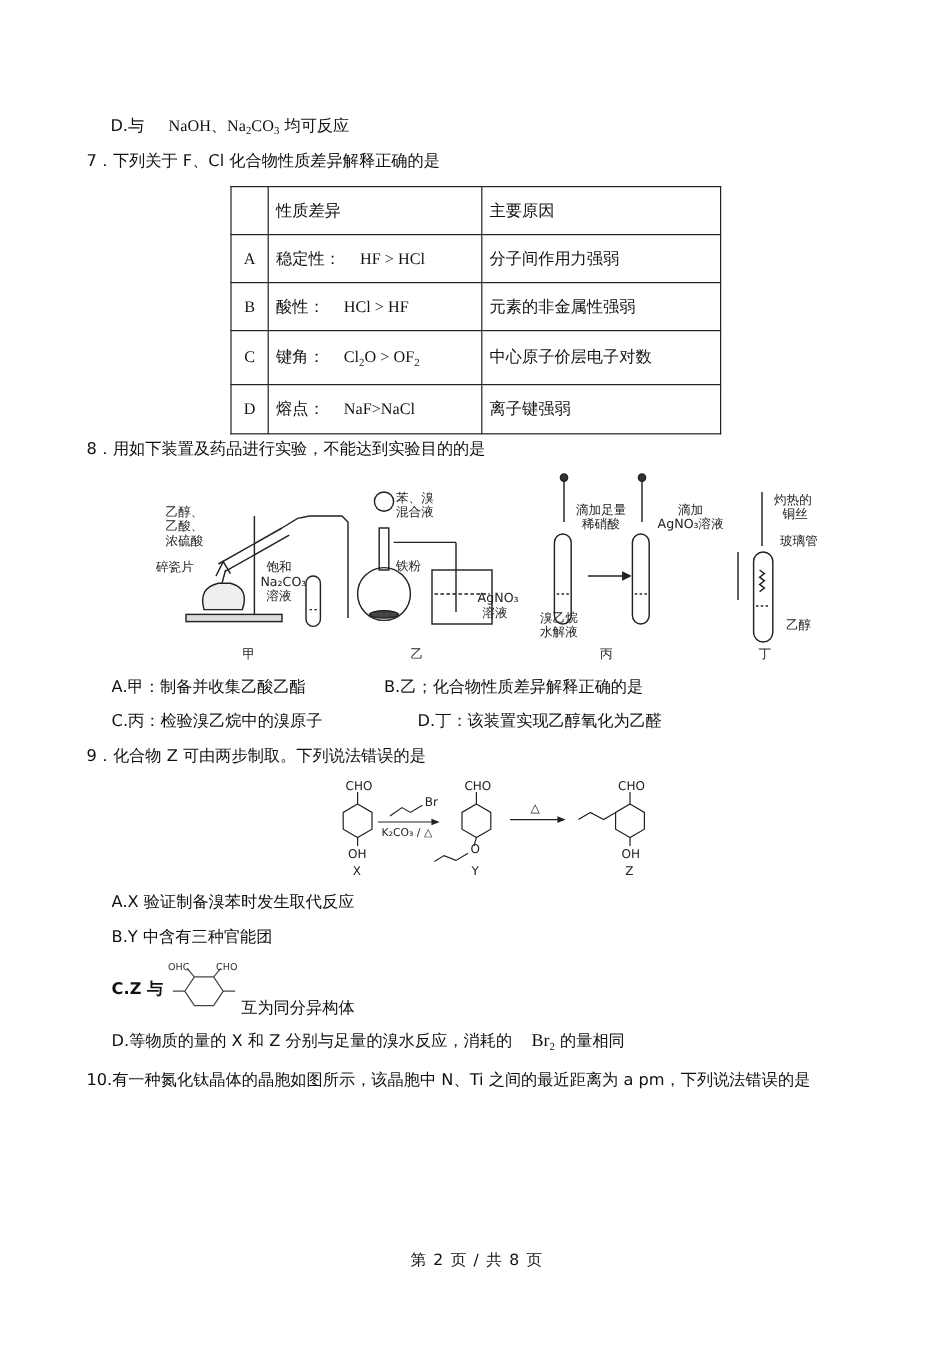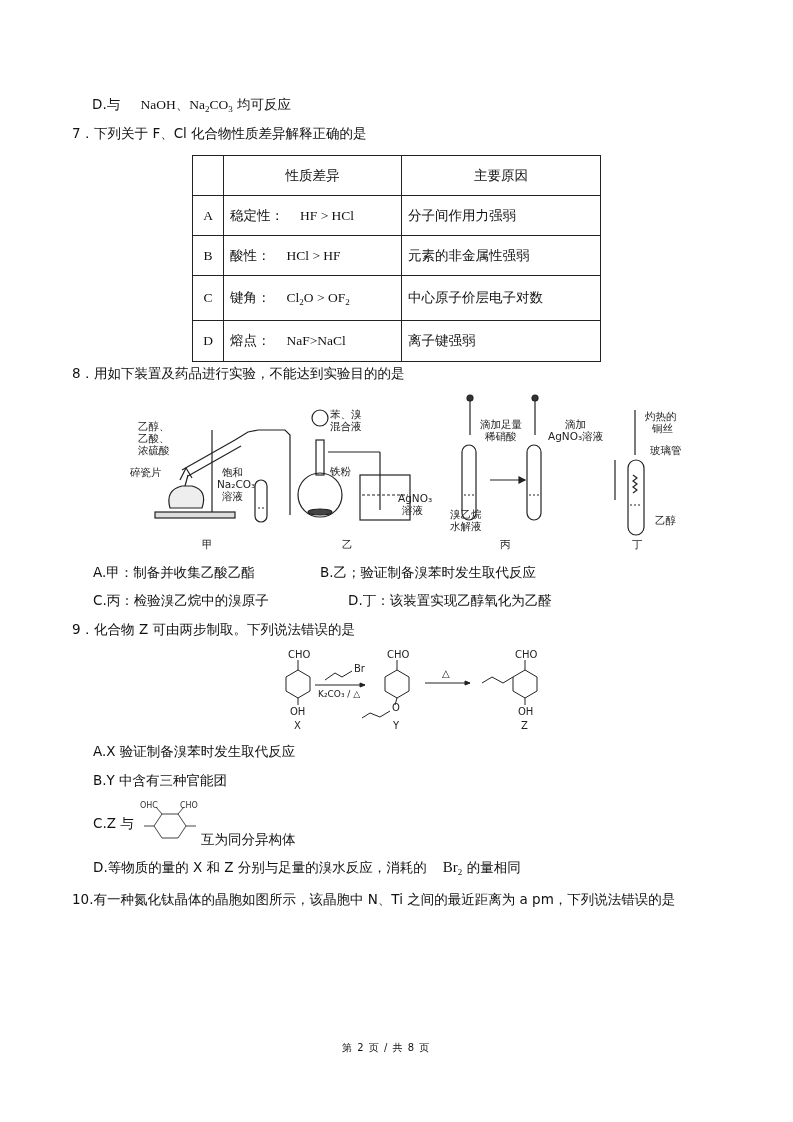--- a/index.html
+++ b/index.html
@@ -6,21 +6,21 @@
   body { width:793px; height:1122px; position:relative; overflow:hidden;
          font-family:"DejaVu Sans", "Liberation Sans", sans-serif; color:#111; font-size:13.5px; }
   .abs { position:absolute; white-space:nowrap; }
   .serif { font-family:"Liberation Serif", "DejaVu Serif", serif;margin-left:16px; }
   sub { font-size:9px; vertical-align:-3px; }
   table.q7 { position:absolute; left:192px; top:155px; border-collapse:collapse; font-size:13.5px; }
   table.q7 td { border:1px solid #222; padding:0 6px; height:39px; vertical-align:middle; }
   table.q7 td.lbl { width:18px; text-align:center; font-family:"Liberation Serif", serif; }
   table.q7 td.c1 { width:165px; }
   table.q7 td.c2 { width:186px;margin-left:28px; }
-  table.q7 tr.head td { text-align:center; }
+  table.q7 tr.head td { }
   svg text { font-family:"DejaVu Sans", sans-serif; }
 </style>
 </head>
 <body>
 
 <div class="abs" style="left:92px; top:96px;">
   <span>D.与 </span><span class="serif"><span>NaOH、Na</span><sub>2</sub><span>CO</span><sub>3</sub></span><span> 均可反应</span>
 </div>
 
 <div class="abs" style="left:72px; top:125px;text-align:center;">7．下列关于 F、Cl 化合物性质差异解释正确的是</div>
@@ -120,21 +120,21 @@
     <text x="370" y="158">丙</text>
     <text x="515" y="30">灼热的</text>
     <text x="522" y="42">铜丝</text>
     <text x="520" y="64">玻璃管</text>
     <text x="525" y="134">乙醇</text>
     <text x="502" y="158">丁</text>
   </g>
 </svg>
 
 <div class="abs" style="left:93px; top:564px;">A.甲：制备并收集乙酸乙酯</div>
-<div class="abs" style="left:320px; top:564px;">B.乙；验证制备溴苯时发生取代反应</div>
+<div class="abs" style="left:320px; top:564px;">B.乙；化合物性质差异解释正确的是</div>
 <div class="abs" style="left:93px; top:592px;">C.丙：检验溴乙烷中的溴原子</div>
 <div class="abs" style="left:348px; top:592px;">D.丁：该装置实现乙醇氧化为乙醛</div>
 
 <div class="abs" style="left:72px; top:621px;">9．化合物 Z 可由两步制取。下列说法错误的是</div>
 
 <svg class="abs" style="left:270px; top:645px;" width="300" height="88" viewBox="0 0 300 88">
   <g stroke="#222" fill="none" stroke-width="1">
     <polygon points="28,25 40,32 40,46 28,53 16,46 16,32"></polygon>
     <line x1="28" y1="25" x2="28" y2="15"></line>
       <line x1="28" y1="53" x2="28" y2="60"></line>
@@ -163,21 +163,21 @@
     <text x="123" y="84">Y</text>
     <text x="172" y="32">△</text>
     <text x="245" y="13">CHO</text>
     <text x="248" y="70">OH</text>
     <text x="251" y="84">Z</text>
   </g>
 </svg>
 
 <div class="abs" style="left:93px; top:743px;">A.X 验证制备溴苯时发生取代反应</div>
 <div class="abs" style="left:93px; top:772px;">B.Y 中含有三种官能团</div>
-<div class="abs" style="left:93px; top:815px;">
+<div class="abs" style="left:93px; top:815px;font-weight:bold;">
   <span>C.Z 与</span>
 </div>
 <svg class="abs" style="left:140px; top:800px;" width="65" height="42" viewBox="0 0 65 42">
   <g stroke="#444" fill="none" stroke-width="1">
     <polygon points="22,14 38,14 46,26 38,38 22,38 14,26"></polygon>
     <line x1="22" y1="14" x2="16" y2="7"></line>
       <line x1="38" y1="14" x2="44" y2="7"></line>
     <line x1="14" y1="26" x2="4" y2="26"></line>
       <line x1="46" y1="26" x2="56" y2="26"></line>
   </g>
@@ -187,13 +187,13 @@
   </g>
 </svg>
 <div class="abs" style="left:201px; top:815px;margin-top:16px;">互为同分异构体</div>
 
 <div class="abs" style="left:93px; top:859px;">
   <span>D.等物质的量的 X 和 Z 分别与足量的溴水反应，消耗的</span><span class="serif" style="font-size:15px"><span>Br</span><sub>2</sub></span><span> 的量相同</span>
 </div>
 
 <div class="abs" style="left:72px; top:891px;text-align:center;">10.有一种氮化钛晶体的晶胞如图所示，该晶胞中 N、Ti 之间的最近距离为 a pm，下列说法错误的是</div>
 
-<div class="abs" style="left:342px; top:1041px; font-size:10px; letter-spacing:1px;">第 2 页 / 共 8 页</div>
+<div class="abs" style="left:342px; top:1041px; font-size:13px; letter-spacing:1px;">第 2 页 / 共 8 页</div>
 
 </body></html>

